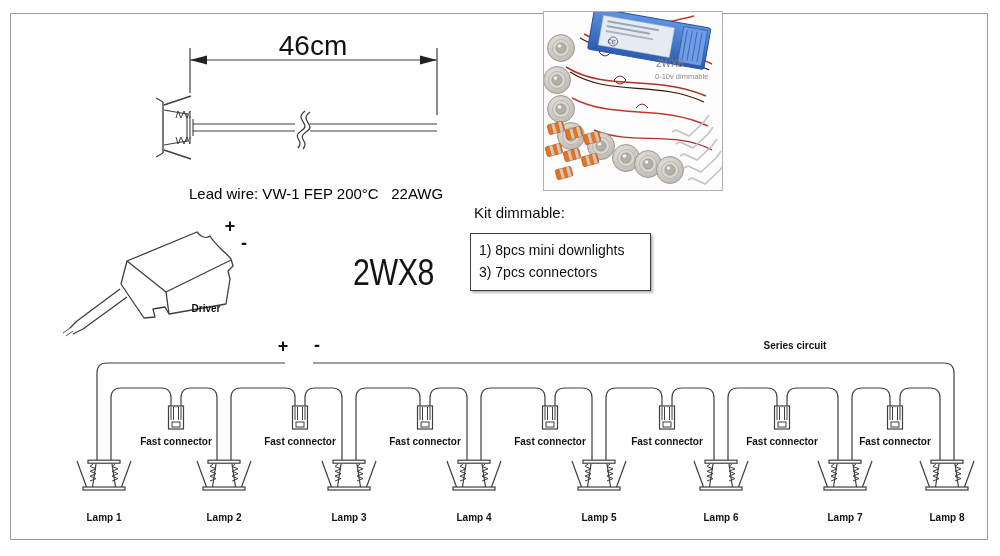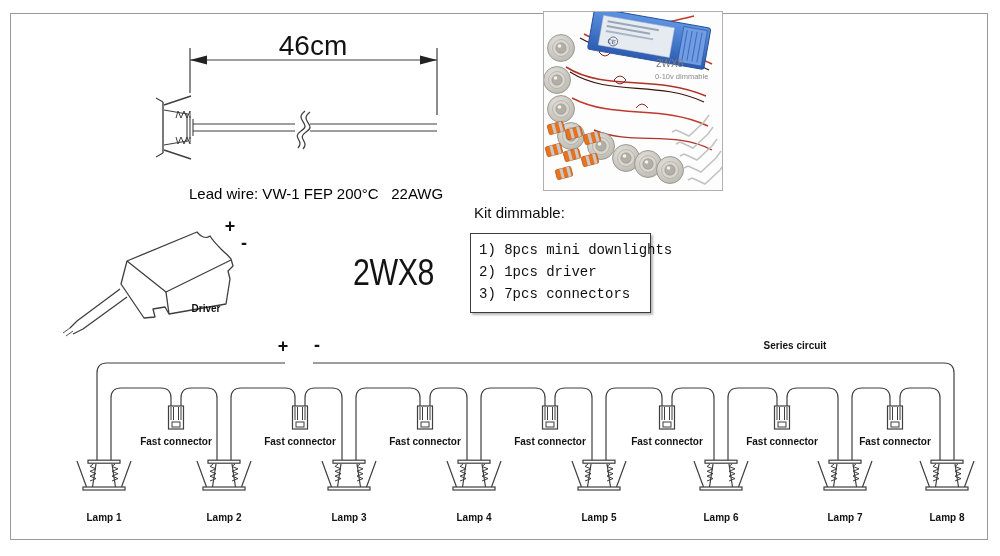--- a/index.html
+++ b/index.html
@@ -7,21 +7,21 @@
         font-family:"Liberation Sans",sans-serif;color:#111;border-radius:17px;}
   .frame{position:absolute;left:10px;top:13px;width:976px;height:525px;border:1.5px solid #999;}
   #main-svg{position:absolute;left:0;top:0;}
   .abs{position:absolute;}
   .leadwire{left:189px;top:185px;font-size:15px;white-space:pre;color:#000000;}
   .model{left:353px;top:252px;font-size:37px;color:#131313;transform:scaleX(.82);
          transform-origin:0 0;letter-spacing:-.5px;}
   .kit-title{left:474px;top:204px;font-size:15px;color:#101010;}
   .kit-box{left:470px;top:233px;width:166px;border:1.5px solid #3c3c3c;background:#fff;
            box-shadow:2px 2px 2px rgba(0,0,0,.28);padding:5px 5px 7px 8px;}
-  .kit-box div{font-size:14px;line-height:22px;white-space:nowrap;color:#101010;font-family:Liberation Mono, monospace;}
+  .kit-box div{font-size:14px;line-height:22px;white-space:nowrap;color:#101010;}
   .photo{left:543px;top:11px;width:178px;height:178px;border:1px solid #b0b0b0;background:#fdfdfd;overflow:hidden;}
   
   text{font-family:"Liberation Sans",sans-serif;fill:#121212;}
   .t-dim{font-size:28px;text-anchor:middle;}
   .t-pm{font-size:18px;font-weight:700;text-anchor:middle;}
   .t-lbl{font-size:10px;font-weight:700;text-anchor:middle;}
   .t-photo-model{font-size:10px;fill:#7c7c7c;}
   .t-photo-sub{font-size:7.5px;fill:#8d8d8d;}
   .t-ce{font-size:6px;fill:#44506b;}
 </style>
@@ -233,21 +233,20 @@
   </svg>
 
   <div class="abs leadwire">Lead wire: VW-1 FEP 200°C   22AWG</div>
 
   <div class="abs model">2WX8</div>
 
   <div class="abs kit-title">Kit dimmable:</div>
 
   <div class="abs kit-box">
     <div>1) 8pcs mini downlights</div>
-    <div>2) 1pcs driver</div>
     <div>3) 7pcs connectors</div>
   </div>
 
   <div class="abs photo">
     <svg width="178" height="178" viewBox="0 0 178 178">
       <defs>
         <linearGradient id="gb" x1="0" y1="0" x2="0" y2="1">
           <stop offset="0" stop-color="#5d93e0"></stop>
             <stop offset="1" stop-color="#2c5cb0"></stop>
         </linearGradient>

